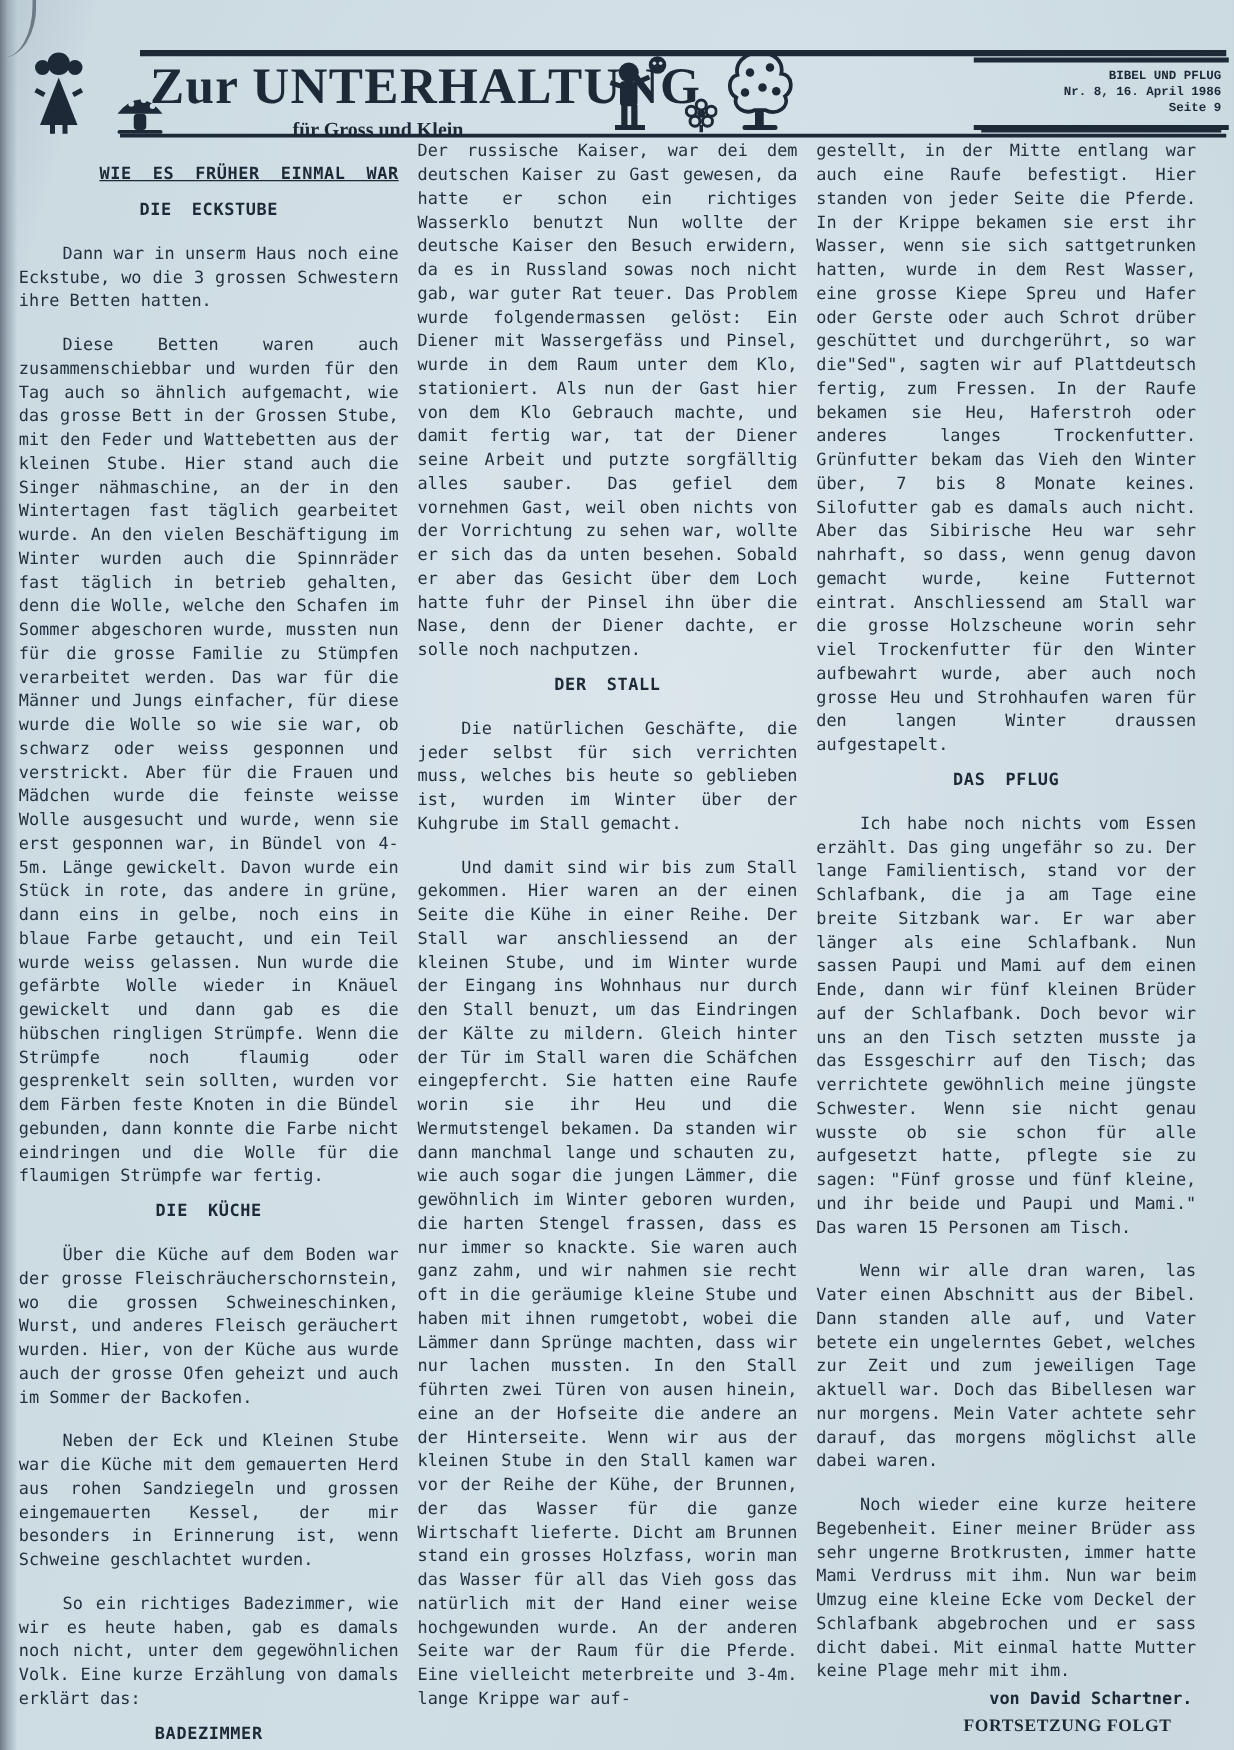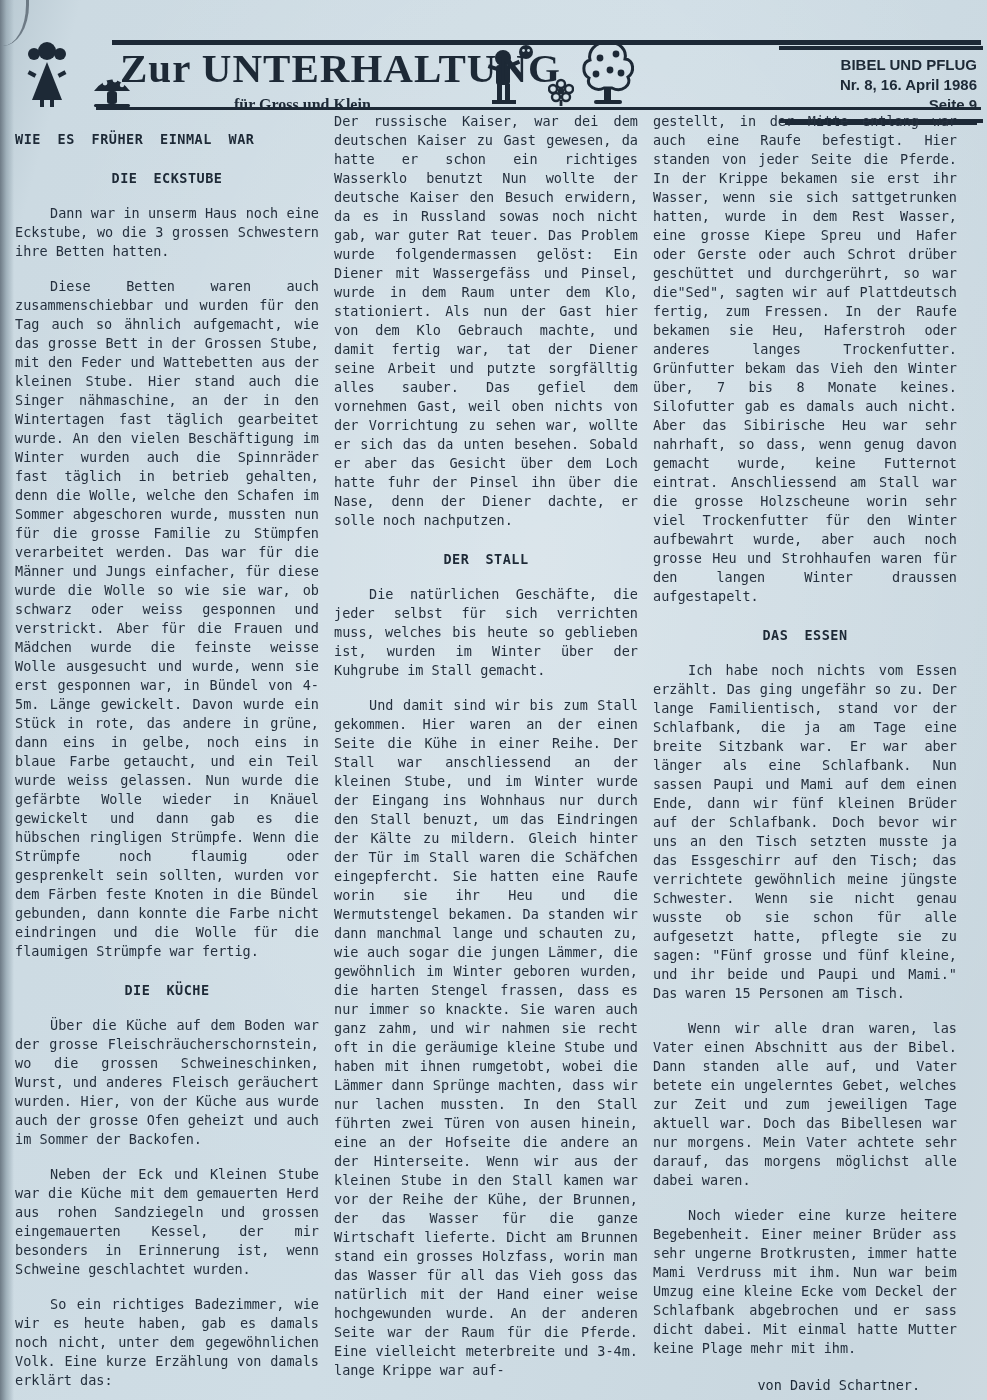--- a/index.html
+++ b/index.html
@@ -42,49 +42,49 @@
   }
   .deco{position:absolute;bottom:2px;}
   .deco svg{display:block;}
   .deco-girl{left:18px;bottom:6px;}
   .deco-mushroom{left:92px;bottom:6px;}
   .deco-boy{left:486px;bottom:8px;}
   .deco-flower{left:548px;bottom:8px;}
   .deco-tree{left:580px;bottom:8px;}
   .pub-block{
     position:absolute;right:4px;top:12px;width:198px;
-    font-family:Liberation Sans, sans-serif;font-weight:bold;
-    font-size:15px;line-height:1.32;color:#1d2936;text-align:right;
+    font-family:Liberation Mono, monospace;font-weight:bold;
+    font-size:10px;line-height:1.32;color:#1d2936;text-align:right;
     border-top:4px solid #1d2936;border-bottom:4px solid #1d2936;
     box-shadow:0 8px 0 -6px #1d2936;
     padding:5px 6px 5px 0;background:transparent;
   }
   .pub-block div{white-space:nowrap;}
 
   
   .columns{
     position:absolute;left:15px;top:112px;width:958px;
     display:flex;gap:15px;
   }
   .col{width:304px;flex:0 0 304px;font-size:13.5px;line-height:19px;
     text-align:justify;color:#25303e;}
   .col-1{padding-top:18px;}
   .blk{margin:0;}
   .heading-major{
-    font-weight:bold;text-align:left;word-spacing:.6em;letter-spacing:.5px;
-    margin:0 0 10px 0;color:#1d2936;
+    font-weight:bold;text-align:right;word-spacing:.6em;letter-spacing:.5px;
+    margin:0 0 10px 0;color:#1d2936;text-decoration:underline;
   }
   .heading{
     font-weight:bold;text-align:center;word-spacing:.55em;letter-spacing:.5px;
-    margin:20px 0 8px 0;color:#1d2936;
+    margin:9px 0 8px 0;color:#1d2936;
   }
   .para{text-indent:2.6em;margin:16px 0 2px 0;}
   .para-flush{text-indent:0;margin:0 0 2px 0;}
   .byline{font-weight:bold;text-align:left;word-spacing:.25em;margin-top:4px;color:#1d2936;}
-  .byline-center{font-weight:normal;text-align:center;padding-left:5em;margin:18px;color:#1d2936;}
+  .byline-center{font-weight:bold;text-align:right;padding-left:5em;margin:3px;color:#1d2936;}
   .footer-note{
     font-family:"Liberation Serif", serif;font-weight:bold;font-size:14px;
     text-align:center;padding-left:7em;margin-top:3px;color:#1d2936;letter-spacing:.5px;
   }
 </style>
 </head>
 <body>
 
 <div class="page">
   <div class="spine-shadow"></div>
@@ -182,21 +182,21 @@
         <div class="blk heading">BADEZIMMER</div>
       </div>
     <div class="col col-2">
         <div class="blk para-flush">Der russische Kaiser, war dei dem deutschen Kaiser zu Gast gewesen, da hatte er schon ein richtiges Wasserklo benutzt Nun wollte der deutsche Kaiser den Besuch erwidern, da es in Russland sowas noch nicht gab, war guter Rat teuer. Das Problem wurde folgendermassen gelöst: Ein Diener mit Wassergefäss und Pinsel, wurde in dem Raum unter dem Klo, stationiert. Als nun der Gast hier von dem Klo Gebrauch machte, und damit fertig war, tat der Diener seine Arbeit und putzte sorgfälltig alles sauber. Das gefiel dem vornehmen Gast, weil oben nichts von der Vorrichtung zu sehen war, wollte er sich das da unten besehen. Sobald er aber das Gesicht über dem Loch hatte fuhr der Pinsel ihn über die Nase, denn der Diener dachte, er solle noch nachputzen.</div>
         <div class="blk heading">DER STALL</div>
         <div class="blk para">Die natürlichen Geschäfte, die jeder selbst für sich verrichten muss, welches bis heute so geblieben ist, wurden im Winter über der Kuhgrube im Stall gemacht.</div>
         <div class="blk para">Und damit sind wir bis zum Stall gekommen. Hier waren an der einen Seite die Kühe in einer Reihe. Der Stall war anschliessend an der kleinen Stube, und im Winter wurde der Eingang ins Wohnhaus nur durch den Stall benuzt, um das Eindringen der Kälte zu mildern. Gleich hinter der Tür im Stall waren die Schäfchen eingepfercht. Sie hatten eine Raufe worin sie ihr Heu und die Wermutstengel bekamen. Da standen wir dann manchmal lange und schauten zu, wie auch sogar die jungen Lämmer, die gewöhnlich im Winter geboren wurden, die harten Stengel frassen, dass es nur immer so knackte. Sie waren auch ganz zahm, und wir nahmen sie recht oft in die geräumige kleine Stube und haben mit ihnen rumgetobt, wobei die Lämmer dann Sprünge machten, dass wir nur lachen mussten. In den Stall führten zwei Türen von ausen hinein, eine an der Hofseite die andere an der Hinterseite. Wenn wir aus der kleinen Stube in den Stall kamen war vor der Reihe der Kühe, der Brunnen, der das Wasser für die ganze Wirtschaft lieferte. Dicht am Brunnen stand ein grosses Holzfass, worin man das Wasser für all das Vieh goss das natürlich mit der Hand einer weise hochgewunden wurde. An der anderen Seite war der Raum für die Pferde. Eine vielleicht meterbreite und 3-4m. lange Krippe war auf-</div>
       </div>
     <div class="col col-3">
         <div class="blk para-flush">gestellt, in der Mitte entlang war auch eine Raufe befestigt. Hier standen von jeder Seite die Pferde. In der Krippe bekamen sie erst ihr Wasser, wenn sie sich sattgetrunken hatten, wurde in dem Rest Wasser, eine grosse Kiepe Spreu und Hafer oder Gerste oder auch Schrot drüber geschüttet und durchgerührt, so war die"Sed", sagten wir auf Plattdeutsch fertig, zum Fressen. In der Raufe bekamen sie Heu, Haferstroh oder anderes langes Trockenfutter. Grünfutter bekam das Vieh den Winter über, 7 bis 8 Monate keines. Silofutter gab es damals auch nicht. Aber das Sibirische Heu war sehr nahrhaft, so dass, wenn genug davon gemacht wurde, keine Futternot eintrat. Anschliessend am Stall war die grosse Holzscheune worin sehr viel Trockenfutter für den Winter aufbewahrt wurde, aber auch noch grosse Heu und Strohhaufen waren für den langen Winter draussen aufgestapelt.</div>
-        <div class="blk heading">DAS ESSEN</div>
+        <div class="blk heading">DAS PFLUG</div>
         <div class="blk para">Ich habe noch nichts vom Essen erzählt. Das ging ungefähr so zu. Der lange Familientisch, stand vor der Schlafbank, die ja am Tage eine breite Sitzbank war. Er war aber länger als eine Schlafbank. Nun sassen Paupi und Mami auf dem einen Ende, dann wir fünf kleinen Brüder auf der Schlafbank. Doch bevor wir uns an den Tisch setzten musste ja das Essgeschirr auf den Tisch; das verrichtete gewöhnlich meine jüngste Schwester. Wenn sie nicht genau wusste ob sie schon für alle aufgesetzt hatte, pflegte sie zu sagen: "Fünf grosse und fünf kleine, und ihr beide und Paupi und Mami." Das waren 15 Personen am Tisch.</div>
         <div class="blk para">Wenn wir alle dran waren, las Vater einen Abschnitt aus der Bibel. Dann standen alle auf, und Vater betete ein ungelerntes Gebet, welches zur Zeit und zum jeweiligen Tage aktuell war. Doch das Bibellesen war nur morgens. Mein Vater achtete sehr darauf, das morgens möglichst alle dabei waren.</div>
         <div class="blk para">Noch wieder eine kurze heitere Begebenheit. Einer meiner Brüder ass sehr ungerne Brotkrusten, immer hatte Mami Verdruss mit ihm. Nun war beim Umzug eine kleine Ecke vom Deckel der Schlafbank abgebrochen und er sass dicht dabei. Mit einmal hatte Mutter keine Plage mehr mit ihm.</div>
         <div class="blk byline-center">von David Schartner.</div>
         <div class="blk footer-note">FORTSETZUNG FOLGT</div>
       </div>
   </div>
 </div>
 
 </body></html>

